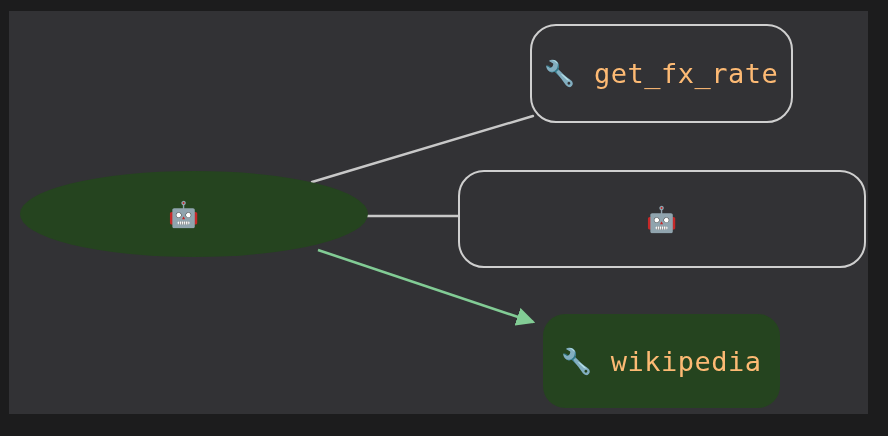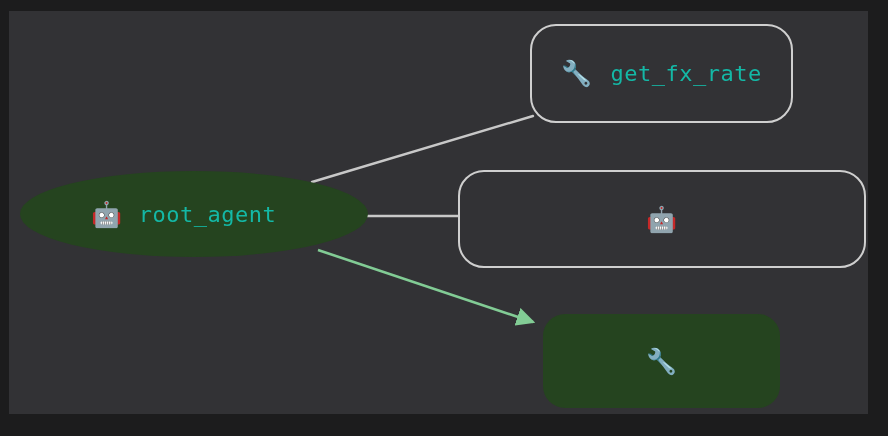--- a/index.html
+++ b/index.html
@@ -44,23 +44,23 @@
     align-items: center;
     gap: 14px;
     white-space: nowrap;
   }
   .node-icon {
     font-size: 25px;
     line-height: 1;
     font-family: "DejaVu Sans", sans-serif;
   }
   .node-label {
-    font-size: 22px;
+    font-size: 27px;
     letter-spacing: 0.5px;
-    color: #14b8a6;
+    color: #fdba74;
     font-family: "DejaVu Sans Mono", "Liberation Mono", monospace;
   }
 
   
   #node-root_agent {
     left: 20px;
     top: 171px;
     width: 348px;
     height: 86px;
     border-radius: 50% / 50%;
@@ -120,36 +120,36 @@
     <line x1="312" y1="182" x2="533" y2="116" stroke="#c8c8c8" stroke-width="2.4" stroke-linecap="round"></line>
 
     <line x1="366" y1="216" x2="459" y2="216" stroke="#c8c8c8" stroke-width="2.4" stroke-linecap="round"></line>
 
     <line x1="318" y1="250" x2="533" y2="322" stroke="#82cc95" stroke-width="2.6" stroke-linecap="butt" marker-end="url(#arrow-green)"></line>
   </svg>
 
   <div class="node" id="node-root_agent">
     <div class="node-inner">
       <span class="node-icon">🤖</span>
-      <span class="node-label">root_agent</span>
     </div>
   </div>
 
   <div class="node" id="node-get_fx_rate">
     <div class="node-inner">
       <span class="node-icon">🔧</span>
       <span class="node-label">get_fx_rate</span>
     </div>
   </div>
 
   <div class="node" id="node-google_search_agent">
     <div class="node-inner">
       <span class="node-icon">🤖</span>
     </div>
   </div>
 
   <div class="node" id="node-wikipedia">
     <div class="node-inner">
       <span class="node-icon">🔧</span>
+      <span class="node-label">wikipedia</span>
     </div>
   </div>
 
 </div>
 
 </body></html>

